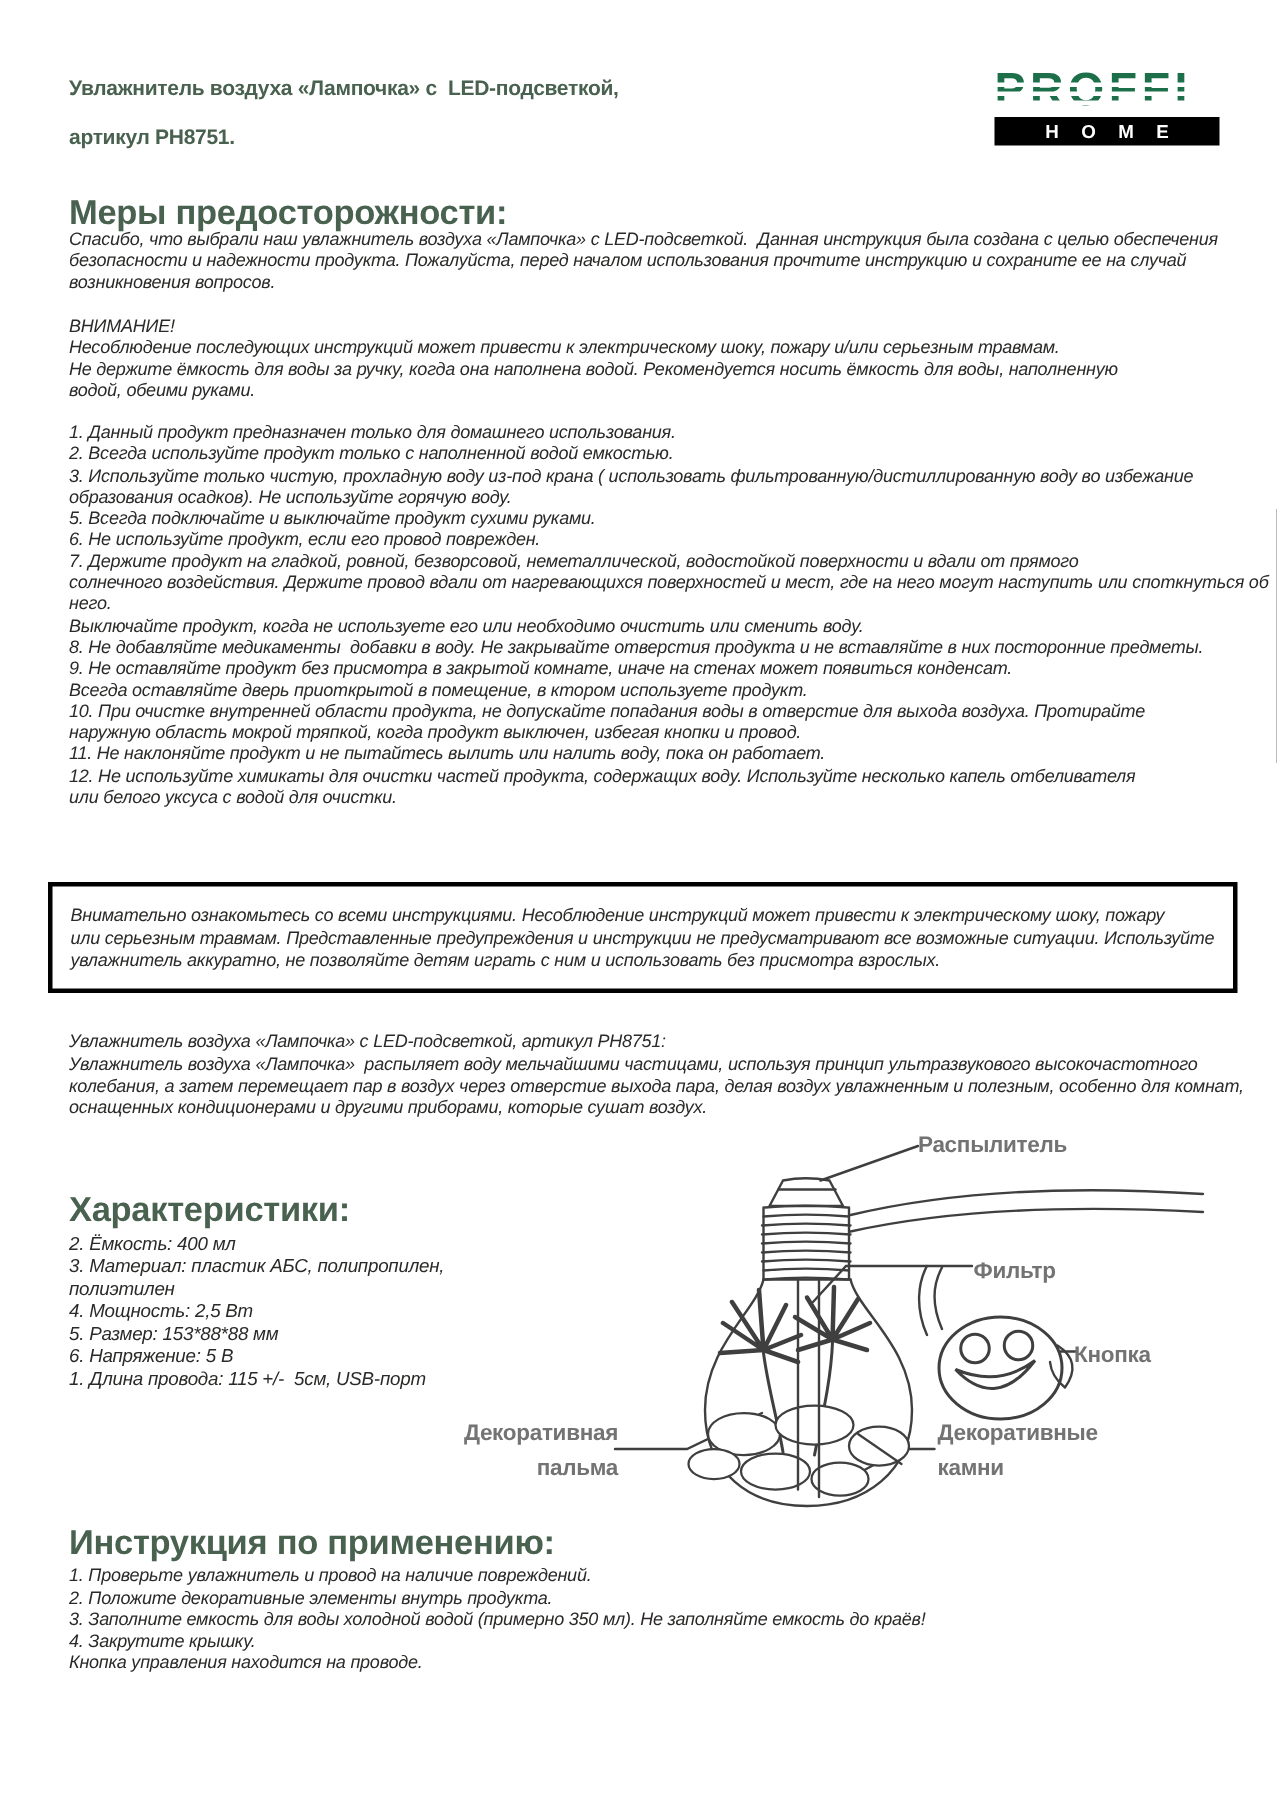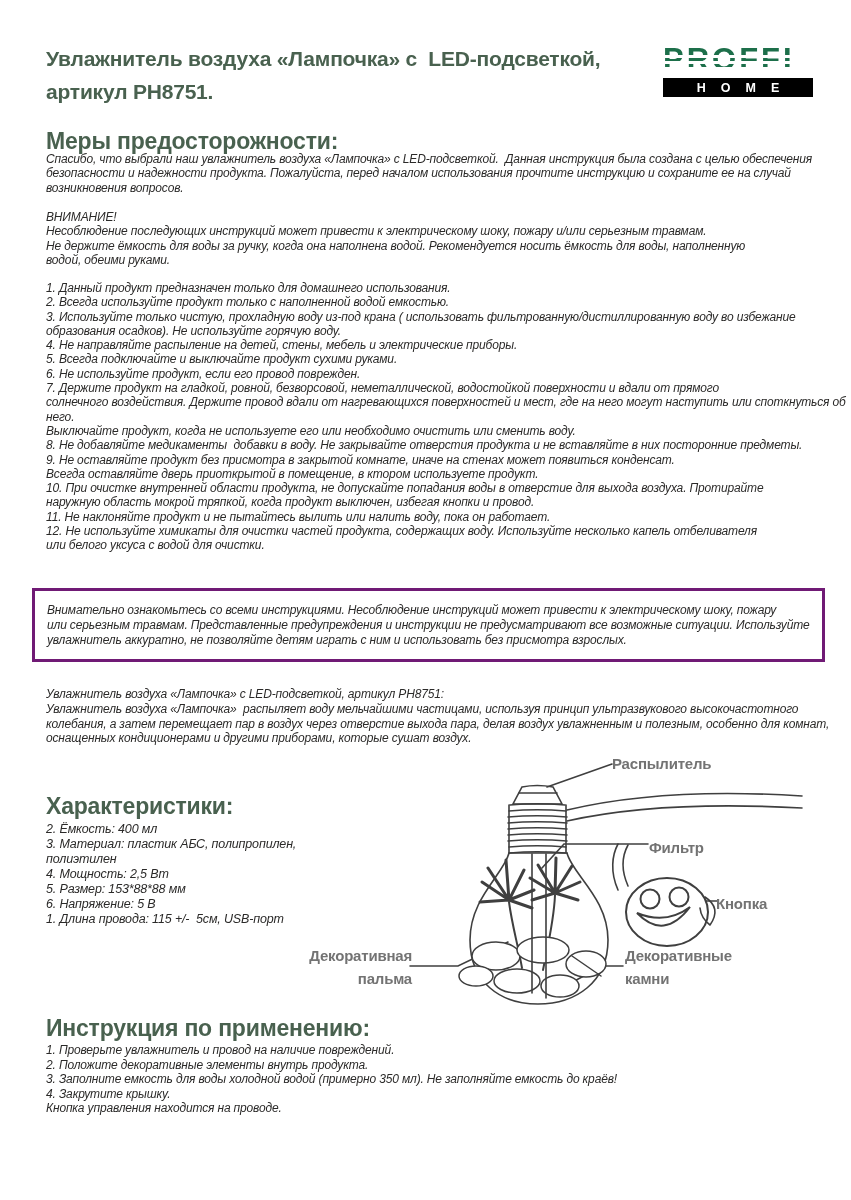--- a/index.html
+++ b/index.html
@@ -1,28 +1,28 @@
 <!DOCTYPE html>
 <html><head>
 <meta charset="utf-8">
 <style>
   html,body{margin:0;padding:0;background:#888;}
   .page{position:relative;width:851px;height:1200px;background:#ffffff;margin:0 auto;
         font-family:"Liberation Sans","DejaVu Sans",sans-serif;color:#2b2a29;overflow:hidden;}
   .abs{position:absolute;}
   .pre{white-space:pre-wrap;}
   .green-head{color:#49614f;font-weight:bold;}
-  .title{left:46px;top:42px;width:620px;font-size:21px;line-height:33px;letter-spacing:-0.2px;}
+  .title{left:46px;top:42px;width:620px;font-size:14px;line-height:33px;letter-spacing:-0.2px;}
   .h-sec{font-size:23px;letter-spacing:-0.2px;}
   .body-it{font-style:italic;font-size:12px;line-height:14.3px;letter-spacing:-0.15px;}
   #intro{left:46px;top:152px;width:800px;}
   #warning{left:46px;top:210px;width:800px;}
   #safety-list{left:46px;top:281px;width:800px;}
   #safety-list .li{white-space:pre-wrap;}
-  .notice-box{left:32px;top:588px;width:763px;height:45px;border:3px solid #701a75;
+  .notice-box{left:32px;top:588px;width:763px;height:45px;border:3px solid #000000;
               padding:12px 12px 11px 12px;}
   .notice-box .txt{font-style:italic;font-size:12px;line-height:15px;letter-spacing:-0.15px;}
   #description{left:46px;top:687px;width:800px;line-height:14.8px;}
   #char-head{left:46px;top:793px;}
   #char-list{left:46px;top:822px;width:340px;font-size:12.5px;line-height:15px;}
   #char-list .li{white-space:pre-wrap;}
   #usage-head{left:46px;top:1015px;}
   #usage-list{left:46px;top:1043px;width:800px;line-height:14.5px;}
   #usage-list .li{white-space:pre-wrap;}
   
@@ -70,21 +70,20 @@
 возникновения вопросов.</div>
   <div id="warning" class="abs body-it pre">ВНИМАНИЕ!
 Несоблюдение последующих инструкций может привести к электрическому шоку, пожару и/или серьезным травмам.
 Не держите ёмкость для воды за ручку, когда она наполнена водой. Рекомендуется носить ёмкость для воды, наполненную
 водой, обеими руками.</div>
   <div id="safety-list" class="abs body-it">
       <div class="li">1. Данный продукт предназначен только для домашнего использования.</div>
       <div class="li">2. Всегда используйте продукт только с наполненной водой емкостью.</div>
       <div class="li">3. Используйте только чистую, прохладную воду из-под крана ( использовать фильтрованную/дистиллированную воду во избежание
 образования осадков). Не используйте горячую воду.</div>
-      <div class="li">4. Не направляйте распыление на детей, стены, мебель и электрические приборы.</div>
       <div class="li">5. Всегда подключайте и выключайте продукт сухими руками.</div>
       <div class="li">6. Не используйте продукт, если его провод поврежден.</div>
       <div class="li">7. Держите продукт на гладкой, ровной, безворсовой, неметаллической, водостойкой поверхности и вдали от прямого
 солнечного воздействия. Держите провод вдали от нагревающихся поверхностей и мест, где на него могут наступить или споткнуться об него.
 Выключайте продукт, когда не используете его или необходимо очистить или сменить воду.</div>
       <div class="li">8. Не добавляйте медикаменты  добавки в воду. Не закрывайте отверстия продукта и не вставляйте в них посторонние предметы.</div>
       <div class="li">9. Не оставляйте продукт без присмотра в закрытой комнате, иначе на стенах может появиться конденсат.
 Всегда оставляйте дверь приоткрытой в помещение, в ктором используете продукт.</div>
       <div class="li">10. При очистке внутренней области продукта, не допускайте попадания воды в отверстие для выхода воздуха. Протирайте
 наружную область мокрой тряпкой, когда продукт выключен, избегая кнопки и провод.</div>

